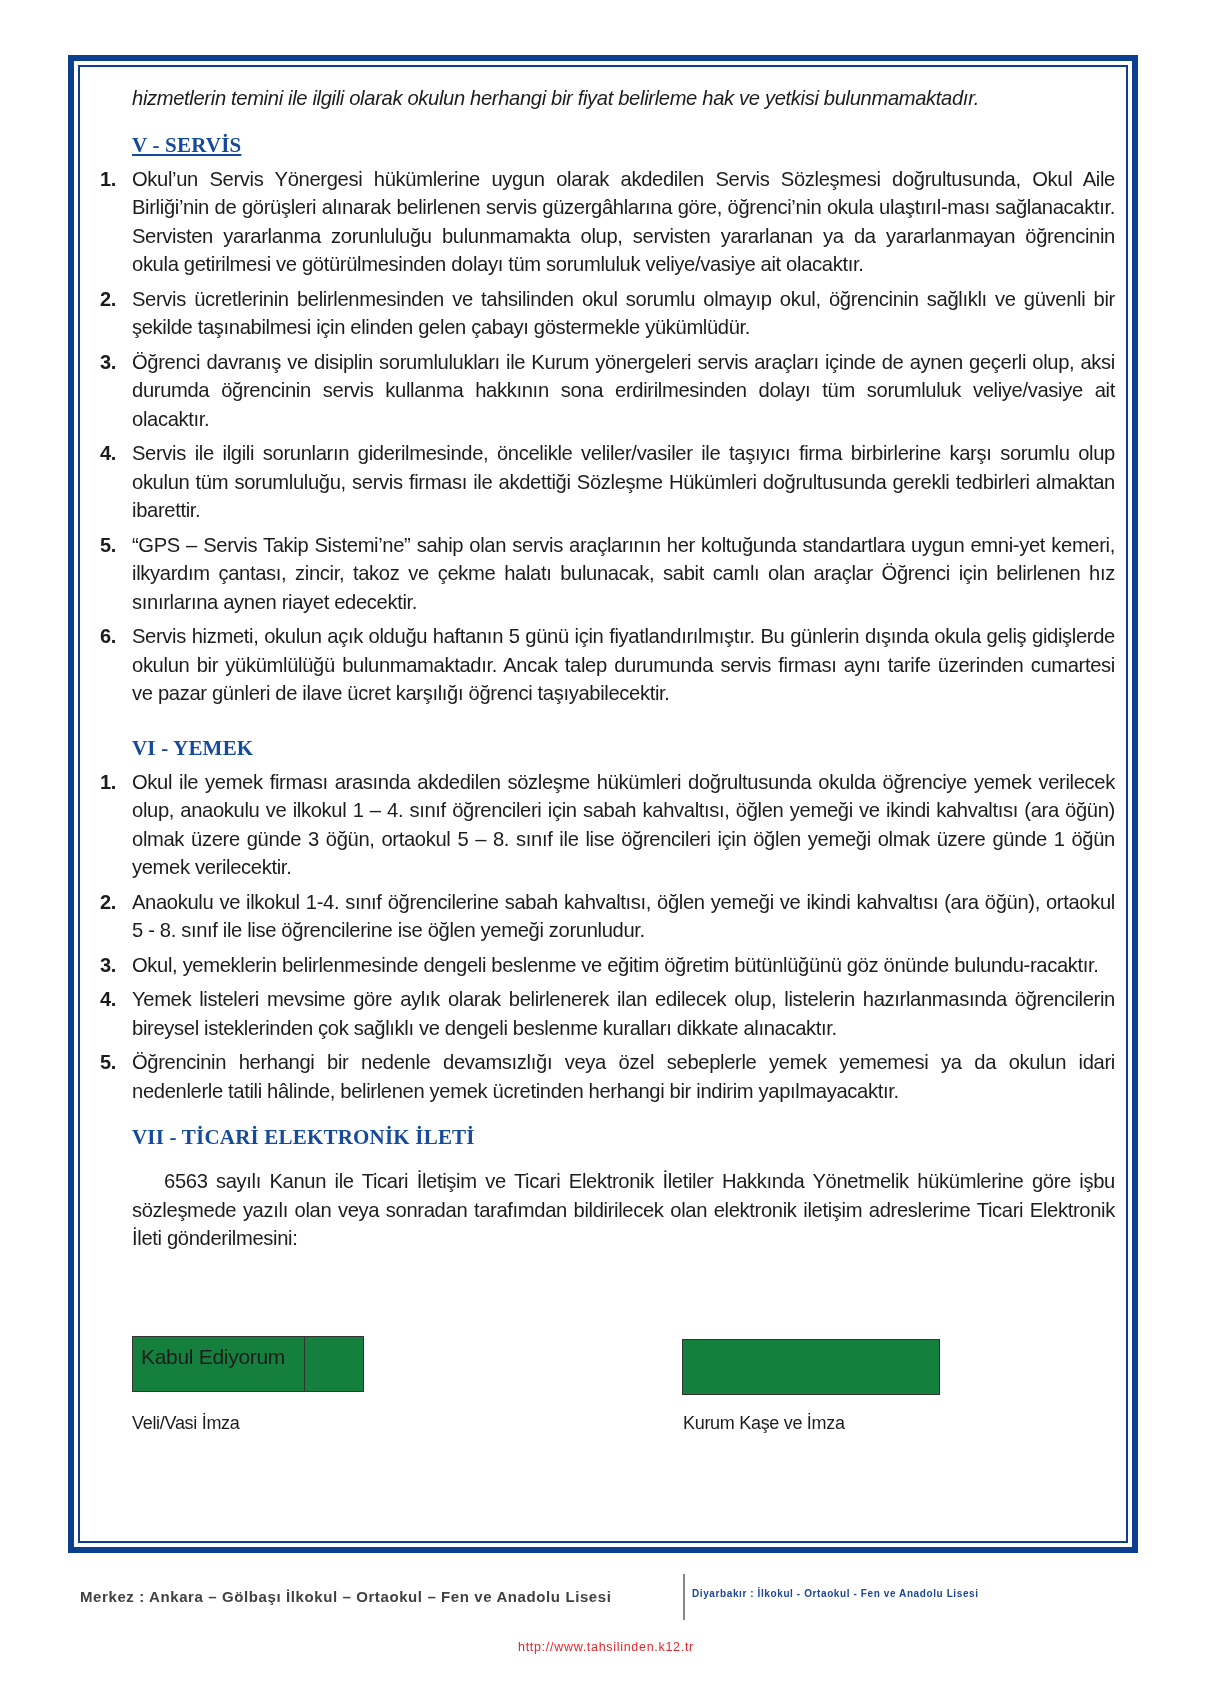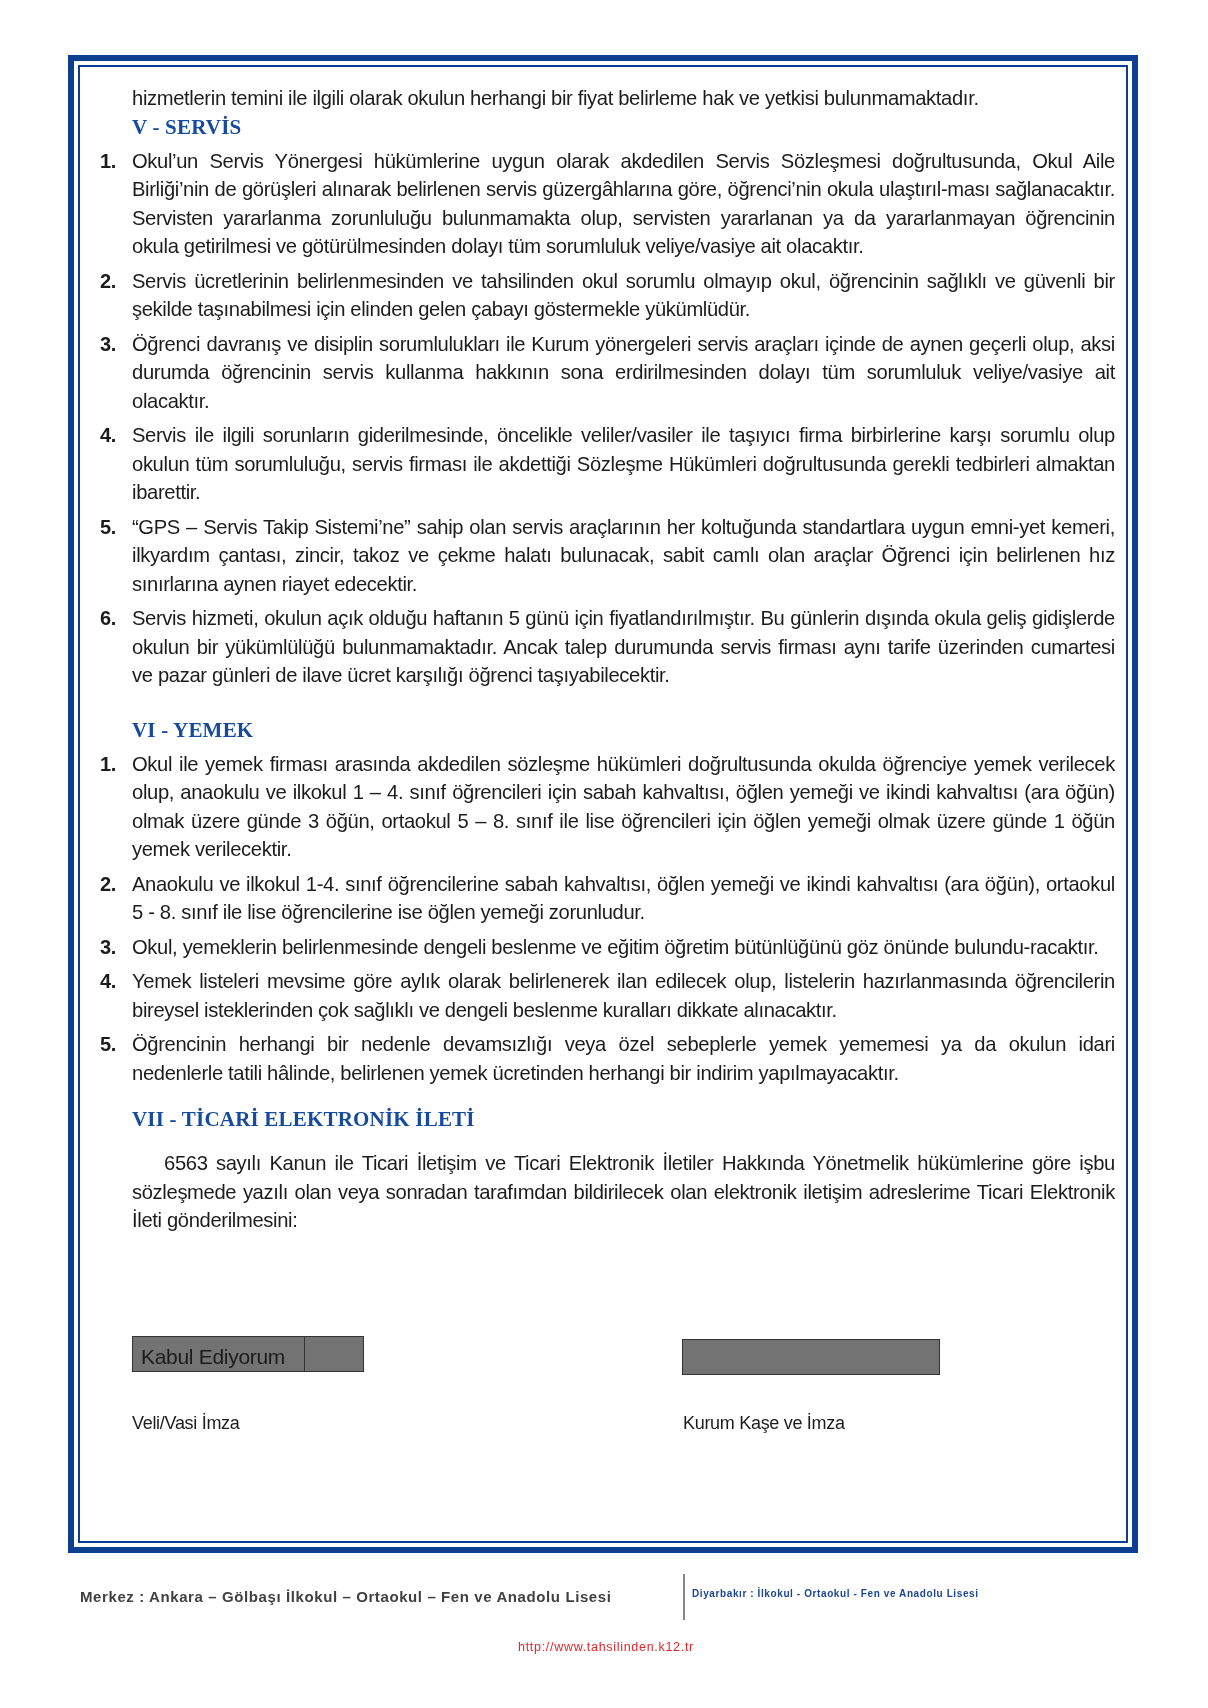--- a/index.html
+++ b/index.html
@@ -14,42 +14,42 @@
       position: absolute; left: 4px; top: 4px; right: 4px; bottom: 4px;
       border: 2px solid #0d3f91;
     }
 
     .content {
       position: absolute; left: 100px; top: 84px; width: 1015px;
       font-family: "Liberation Sans", sans-serif;
       font-size: 20.2px; line-height: 28.5px; color: #1c1c1c;
       letter-spacing: -0.35px;
     }
-    .content .cont-line { padding-left: 32px; text-align: justify; }
+    .content .cont-line { padding-left: 32px; text-align: justify; font-style: italic; }
 
     .section-title {
       font-family: "Liberation Serif", serif; font-weight: bold; color: #154a9c;
       font-size: 21px; letter-spacing: 0.2px; padding-left: 32px; line-height: 28px;
     }
-    .sec-v { margin-bottom: 6px; }
+    .sec-v { margin-top: 18px; margin-bottom: 6px; text-decoration: underline; }
     .sec-vi { margin-top: 26px; margin-bottom: 6px; }
     .sec-vii { margin-top: 18px; margin-bottom: 16px; }
 
     ol.items { list-style: none; }
     ol.items li { position: relative; padding-left: 32px; text-align: justify; margin-bottom: 6px; }
     ol.items li .num {
       position: absolute; left: 0; top: 0; font-weight: bold; font-size: 20px; color: #1c1c1c;
     }
 
     .para { text-align: justify; text-indent: 32px; padding-left: 32px; }
 
     .consent-row { position: absolute; top: 1336px; left: 0; width: 1208px; height: 50px; }
     .consent-box {
-      position: absolute; height: 36px; border: 1.5px solid #333;
-      display: flex; align-items: stretch; background: #737373;
+      position: absolute; height: 56px; border: 1.5px solid #333;
+      display: flex; align-items: stretch; background: #15803d;
     }
     .consent-box .label {
       padding-left: 8px; padding-top: 8px; font-size: 21px; letter-spacing: -0.3px; color: #1c1c1c;
       border-right: 1.5px solid #333;
     }
     .consent-box .check { width: 58px; }
     .box-accept { left: 132px; top: 0; width: 232px; }
     .box-accept .label { width: 172px; }
     .box-reject { left: 682px; top: 3px; width: 258px; }
     .box-reject .label { width: 198px; }

